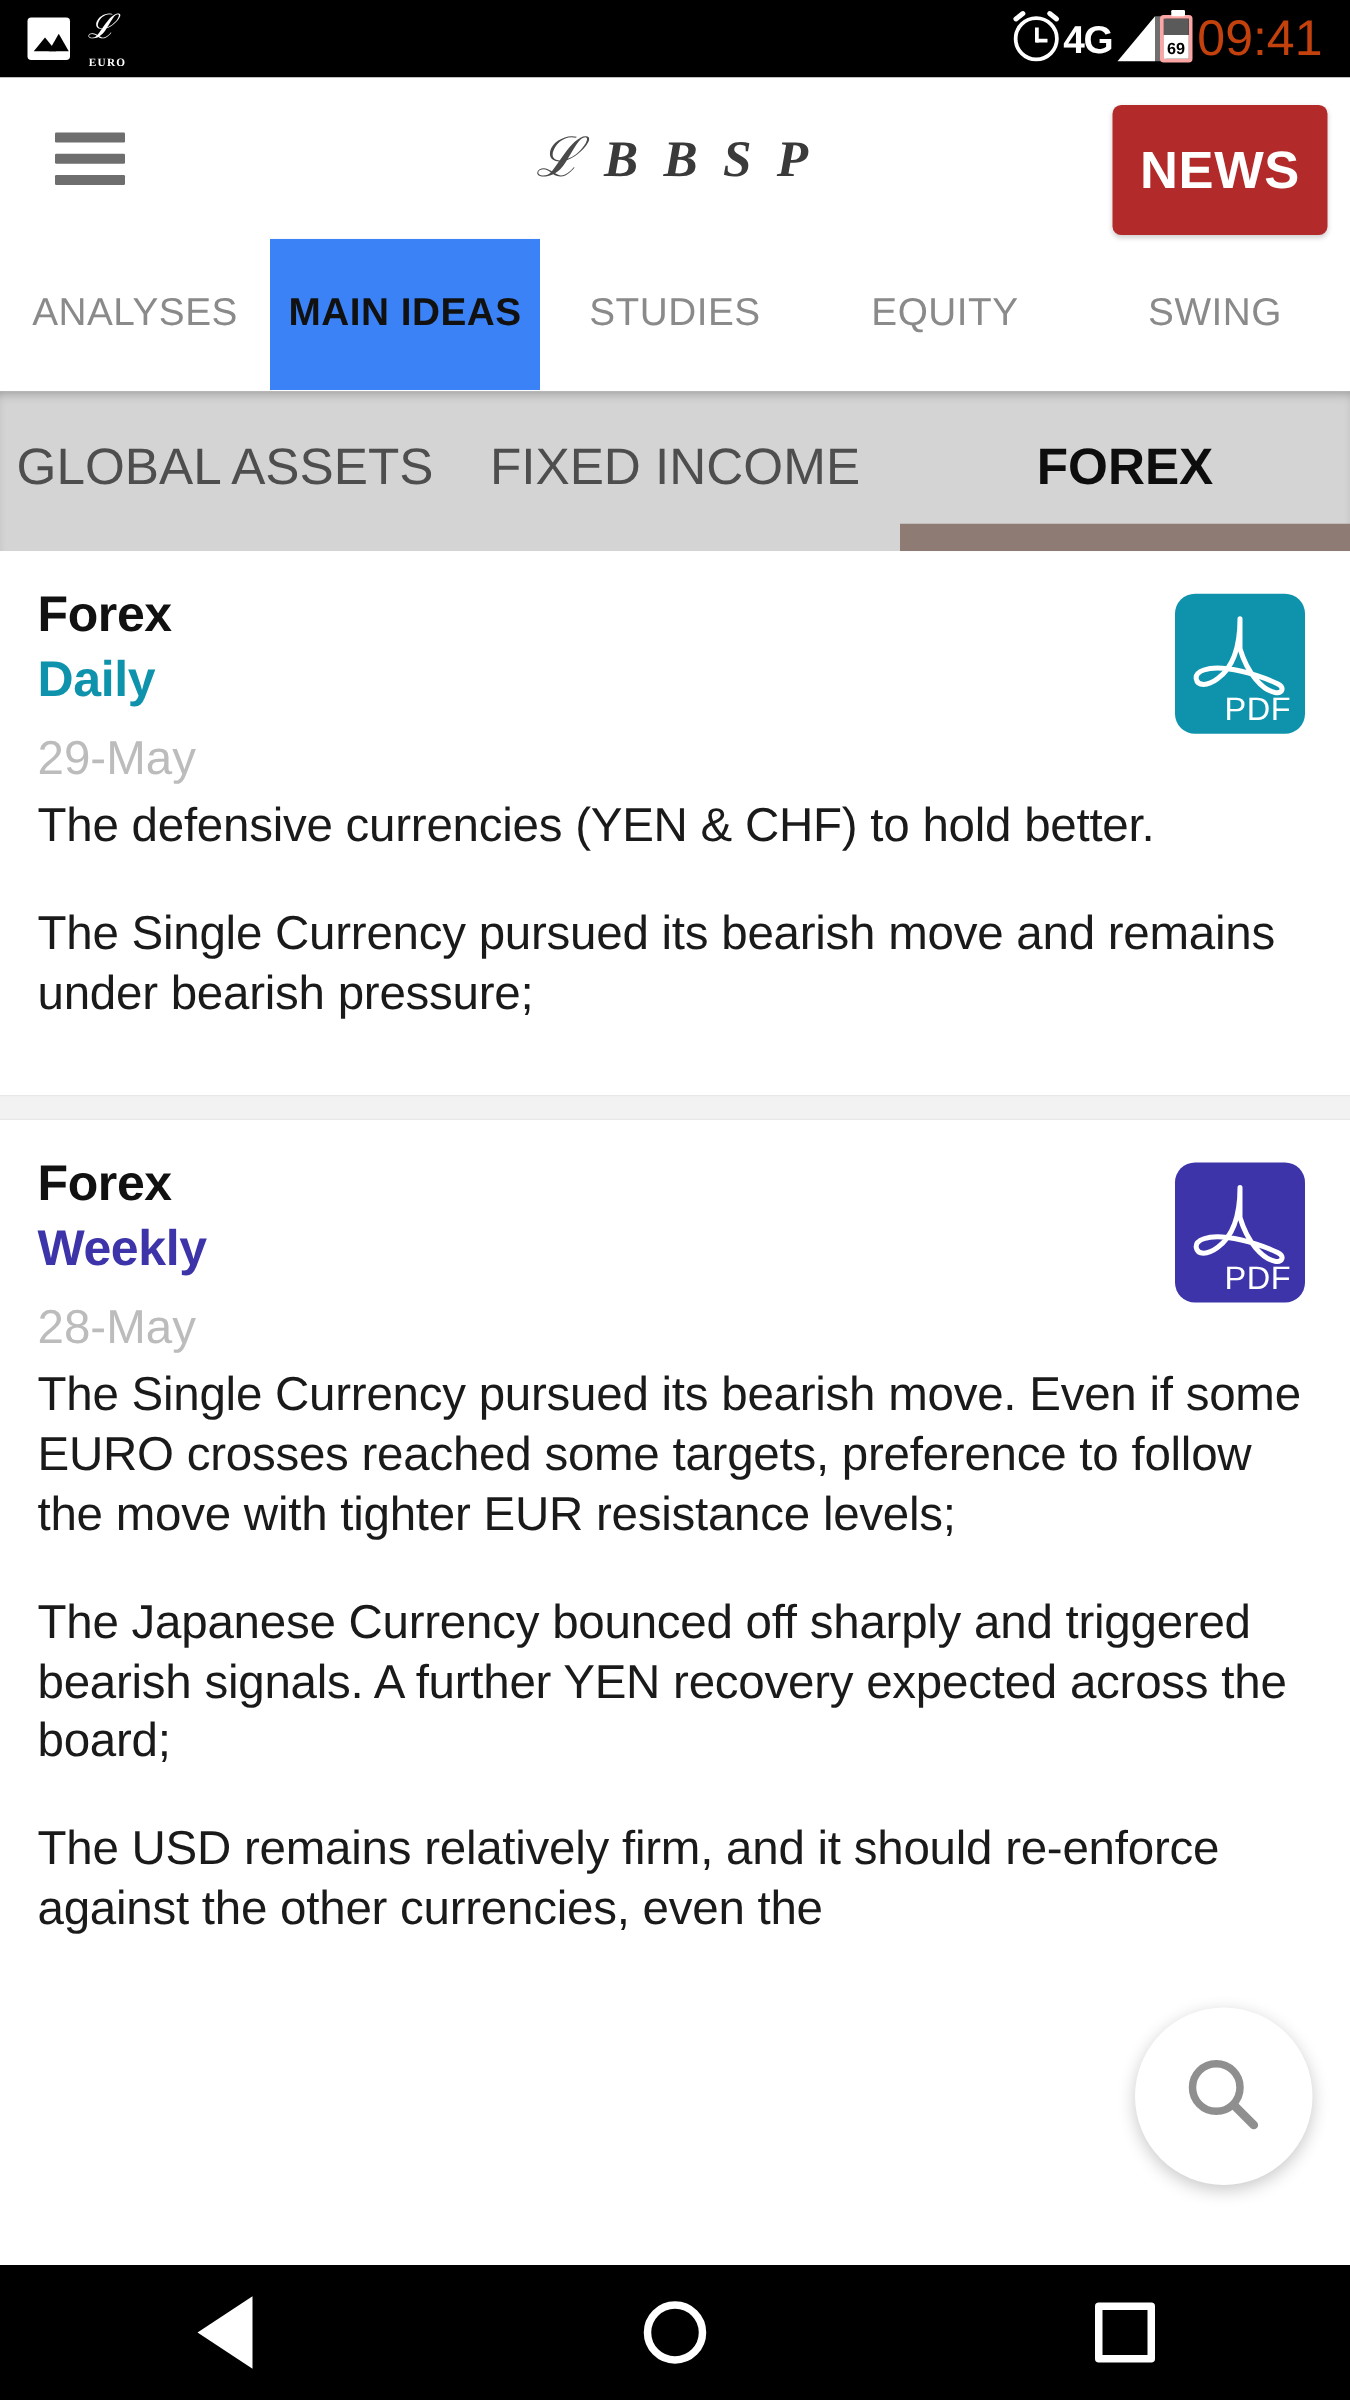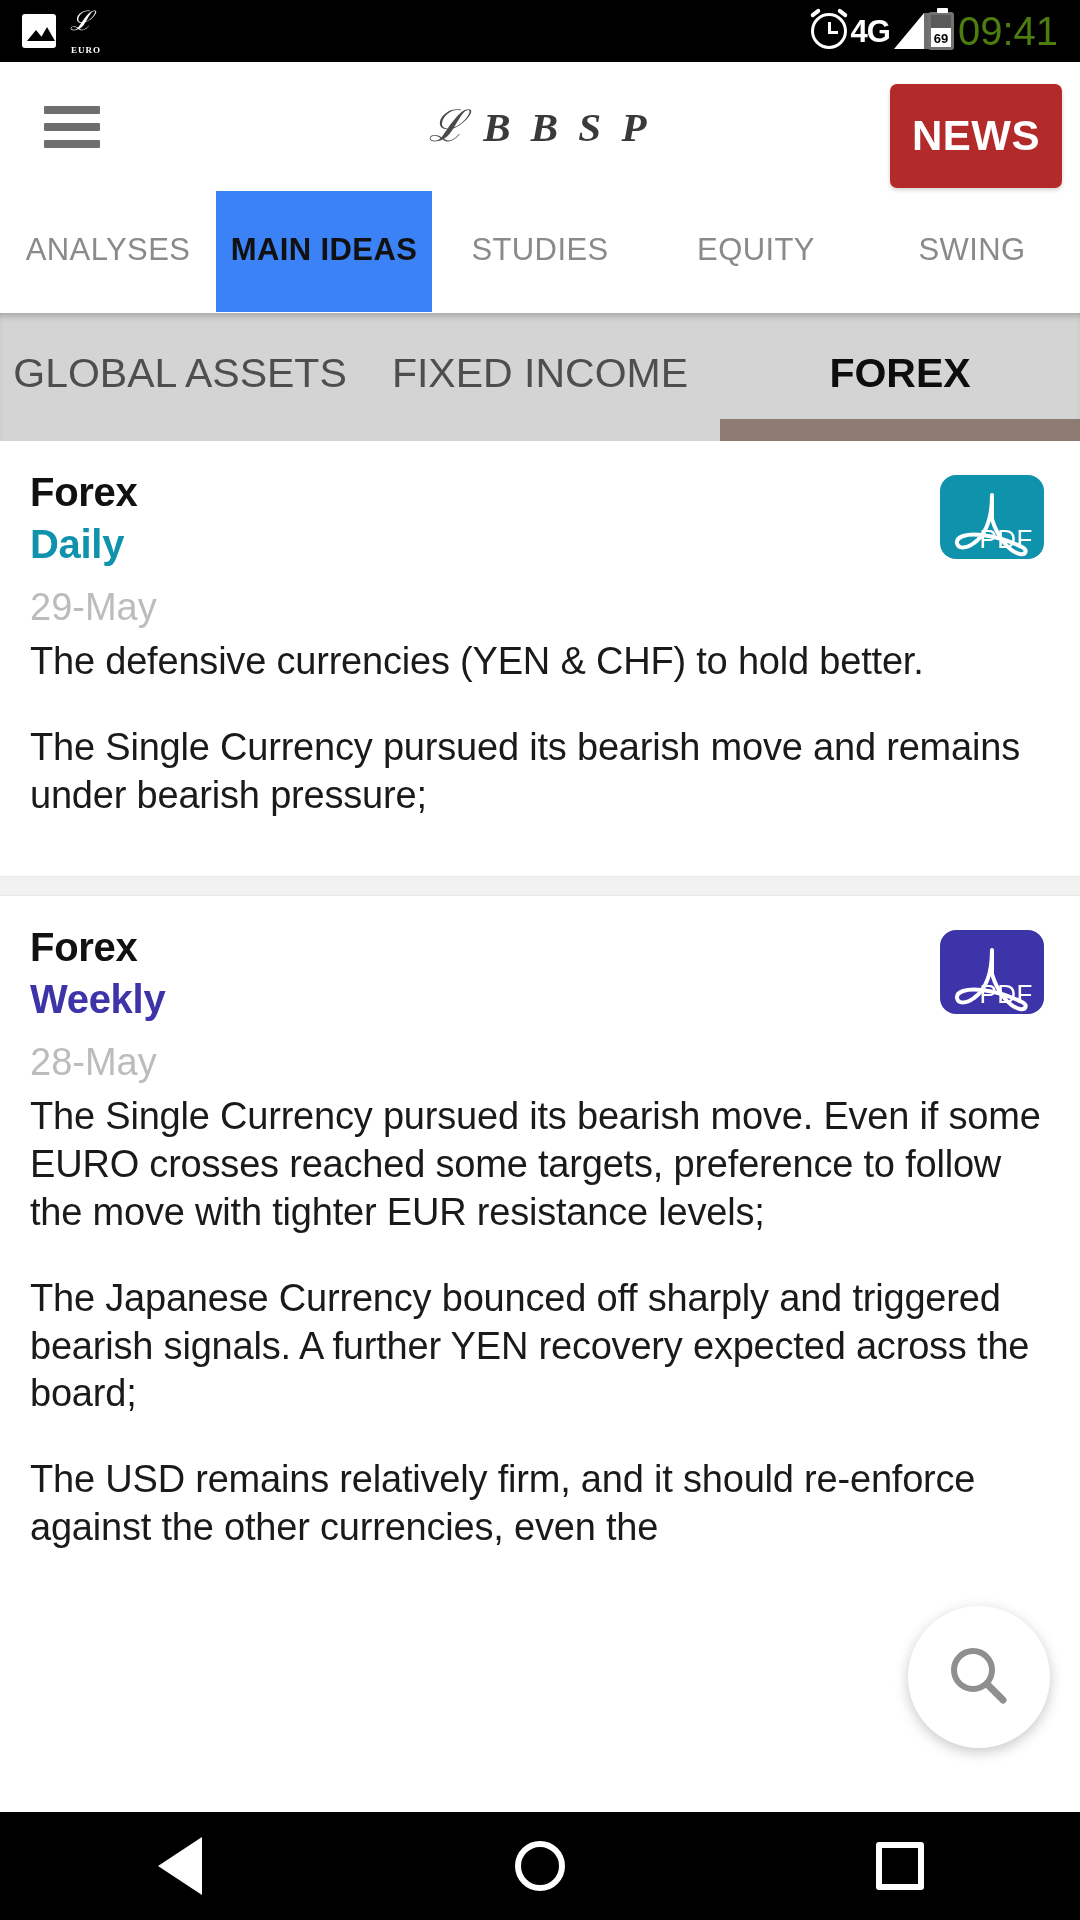--- a/index.html
+++ b/index.html
@@ -136,21 +136,21 @@
   }
   .sb-signal::after {
     content: "";
     position: absolute;
     left: 0; bottom: -36px;
     width: 9px; height: 36px;
     background: #6f6f6f;
   }
   .sb-batt {
     width: 26px; height: 38px;
-    border: 3px solid #737373;
+    border: 3px solid #fca5a5;
     border-radius: 3px;
     position: relative;
     display: flex;
     align-items: flex-end;
     justify-content: center;
   }
   .sb-batt::before {
     content: "";
     position: absolute;
     top: -7px; left: 6px;
@@ -167,21 +167,21 @@
     text-align: center;
     line-height: 22px;
   }
   .sb-batt .cap {
     position: absolute;
     top: 0; left: 0; right: 0;
     height: 40%;
     background: #5a5a5a;
   }
   .sb-time {
-    color: #4d7c0f;
+    color: #c2410c;
     font-size: 40px;
     font-weight: 500;
     letter-spacing: 0px;
     line-height: 1;
   }
 
   
   .app-header {
     height: 129px;
     background: #ffffff;
@@ -358,21 +358,21 @@
     letter-spacing: -0.3px;
   }
   .card-date {
     font-size: 38px;
     color: #bcbcbc;
     line-height: 1.18;
     margin-top: 17px;
   }
   .pdf-icon {
     width: 104px;
-    height: 84px;
+    height: 112px;
     border-radius: 16px;
     position: relative;
     flex: 0 0 auto;
     margin-top: 6px;
     margin-right: 6px;
     cursor: pointer;
   }
   .pdf-icon svg { position: absolute; inset: 0; }
   .pdf-icon .pdf-lbl {
     position: absolute;

